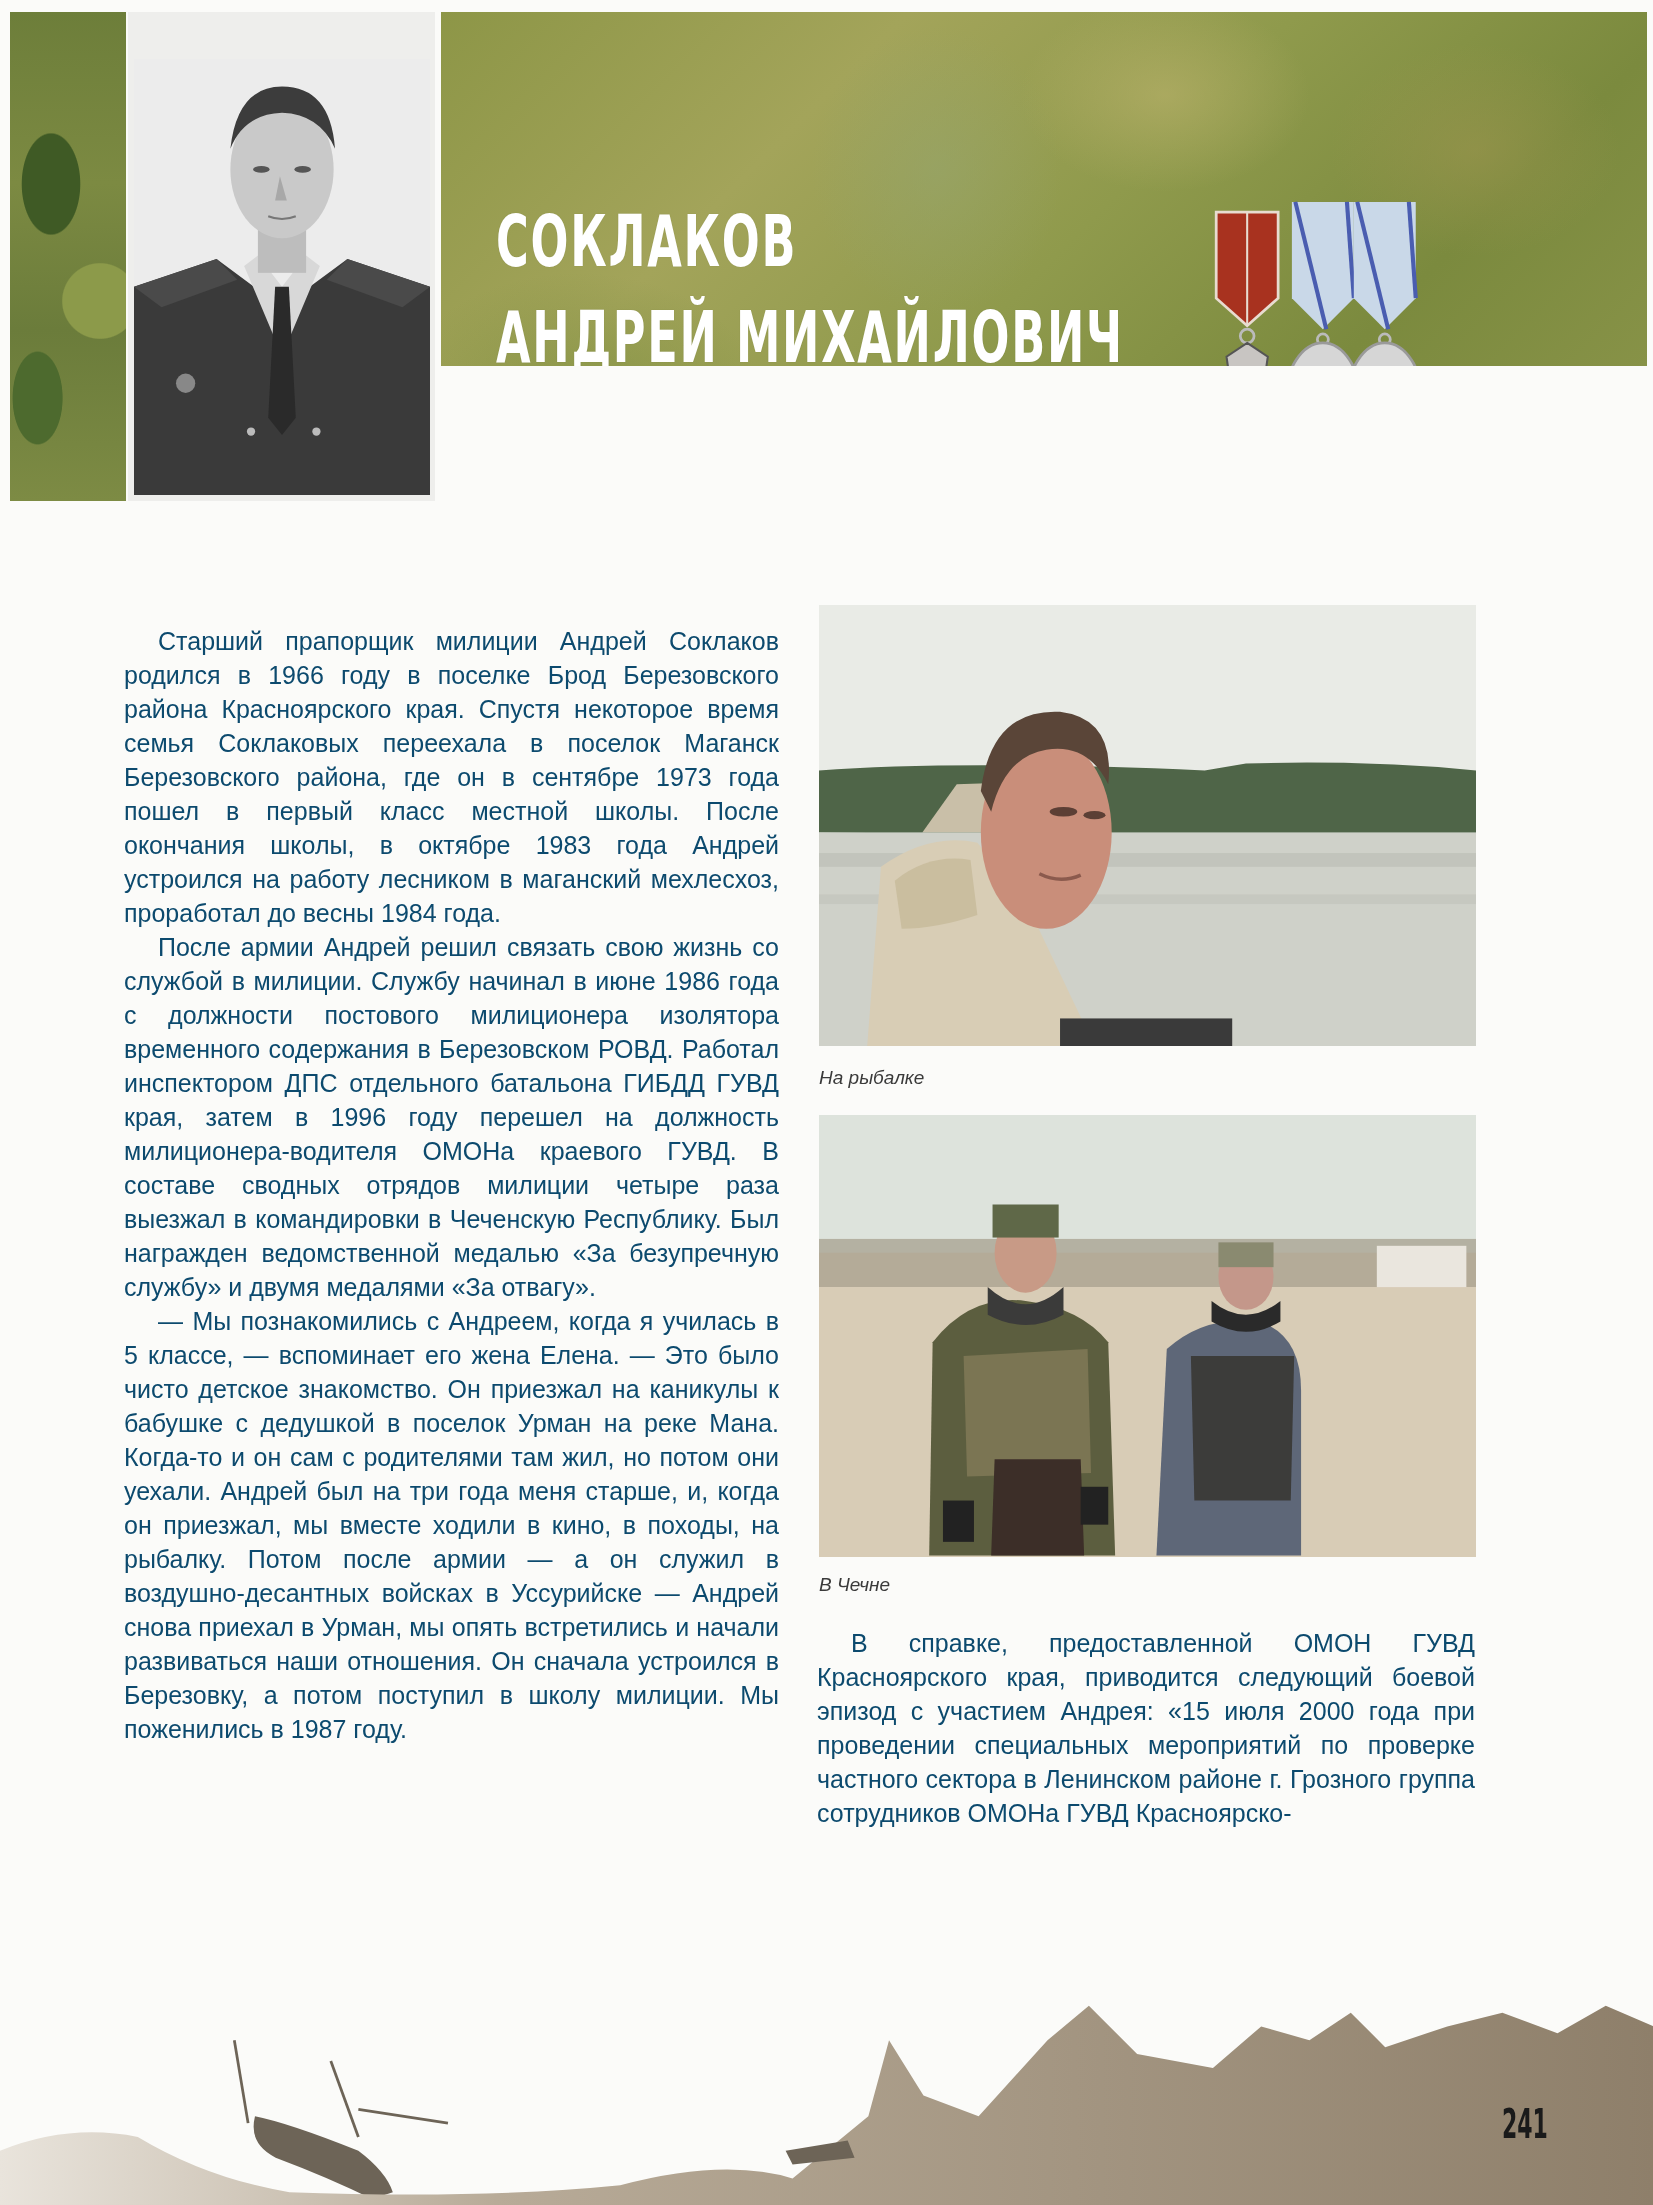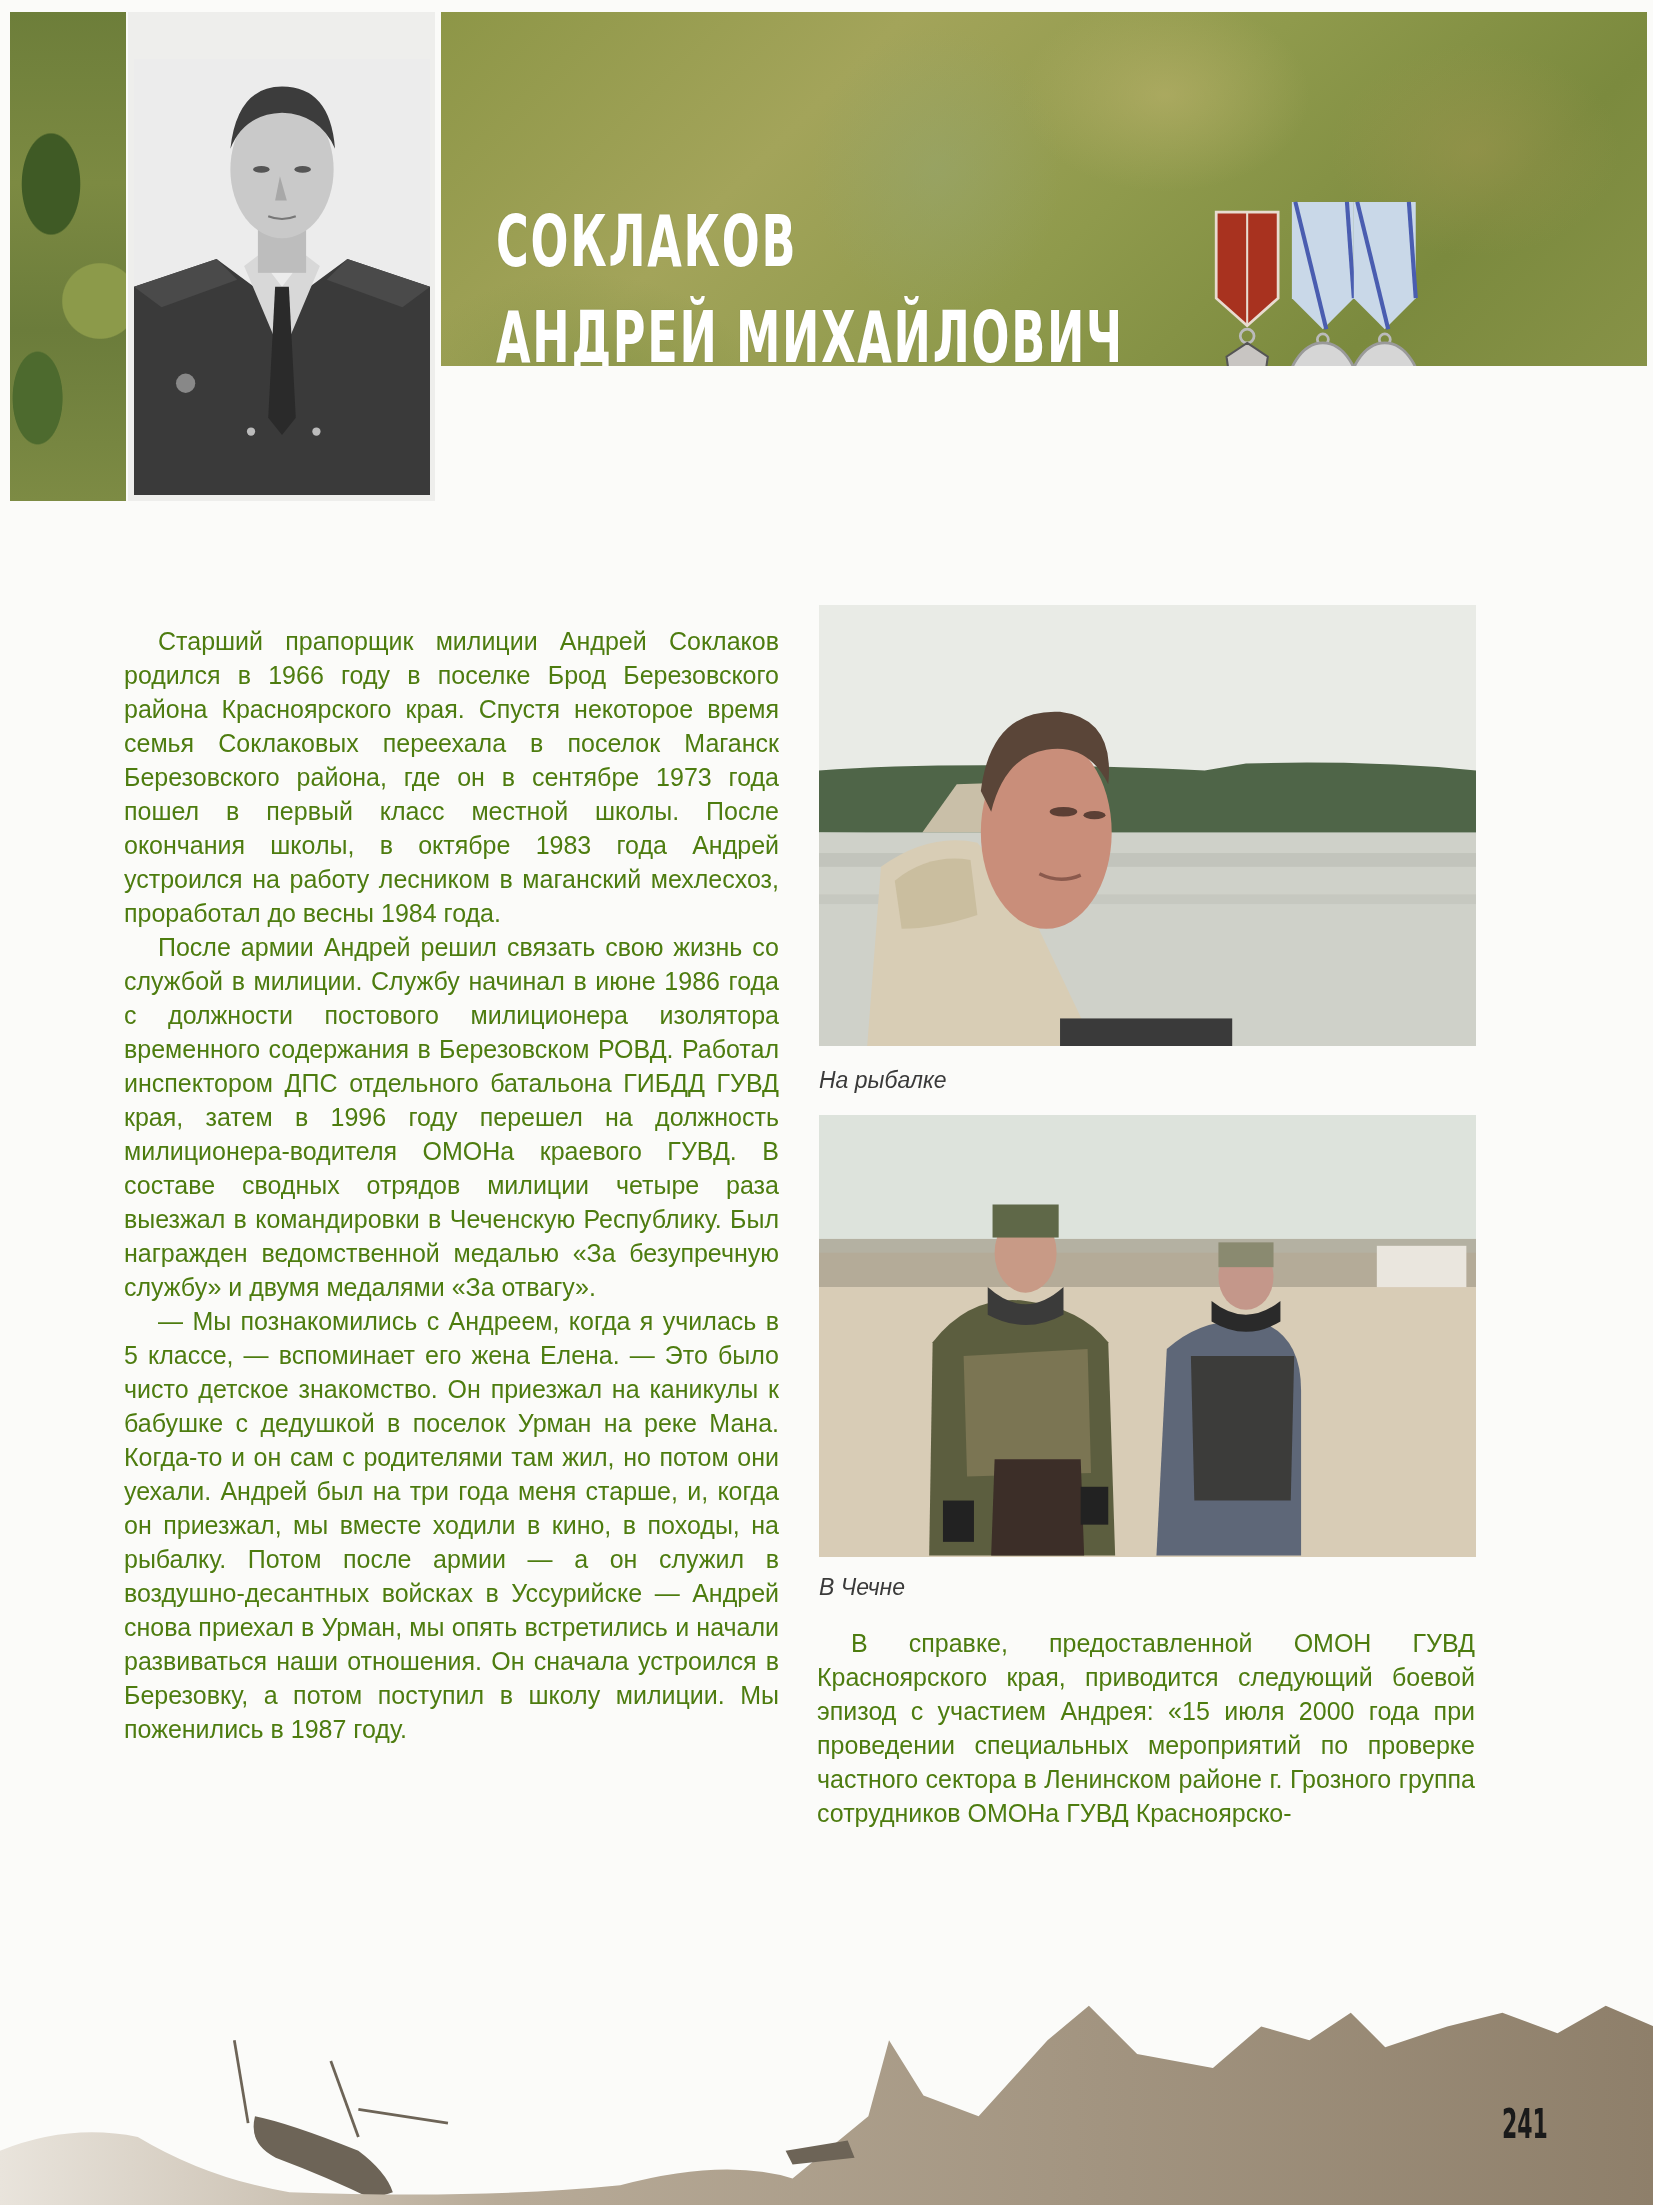--- a/index.html
+++ b/index.html
@@ -36,30 +36,30 @@
   .title-dates { position:absolute; left:55px; top:412px; font-size:54px; color:#ffffff;
     font-family:"DejaVu Sans", sans-serif; transform:scaleX(0.6); transform-origin:left top; letter-spacing:2.1px; white-space:nowrap; }
 
   .medals { position:absolute; left:758px; top:183px; width:289px; height:289px;font-style:italic; }
   .medals svg { width:100%; height:100%; display:block; }
 
   
   .col-left { position:absolute; left:124px; top:624px; width:655px; }
   .col-right-text { position:absolute; left:817px; top:1626px; width:658px; }
   .para { margin:0; font-size:25px; line-height:34px; text-align:justify; text-indent:34px;
-    font-family:"Liberation Sans Narrow","Liberation Sans", sans-serif; color:#4d7c0f;
+    font-family:"Liberation Sans Narrow","Liberation Sans", sans-serif; color:#0c4a6e;
     transform-origin:left top; }
   .para.no-indent { text-indent:0; }
 
   
   .photo { position:absolute; left:819px; width:657px; overflow:hidden; }
   .photo svg { width:100%; height:100%; display:block; }
   .photo-fishing { top:605px; height:441px; }
   .photo-chechnya { top:1115px; height:442px; }
-  .caption { position:absolute; left:819px; font-size:23px; font-style:italic; color:#3a3a3a; }
+  .caption { position:absolute; left:819px; font-size:19px; font-style:italic; color:#3a3a3a; }
   .caption-fishing { top:1067px; }
   .caption-chechnya { top:1574px;font-style:italic; }
 
   
   .footer-art { position:absolute; left:0; top:1985px; width:1654px; height:221px; }
   .footer-art svg { width:100%; height:100%; display:block; }
   .page-number { position:absolute; left:1502px; top:2101px; font-size:40px; font-weight:bold; color:#1a1a1a;
     font-family:"DejaVu Sans", sans-serif; transform:scaleX(0.55); transform-origin:left top; }
 </style>
 </head>

